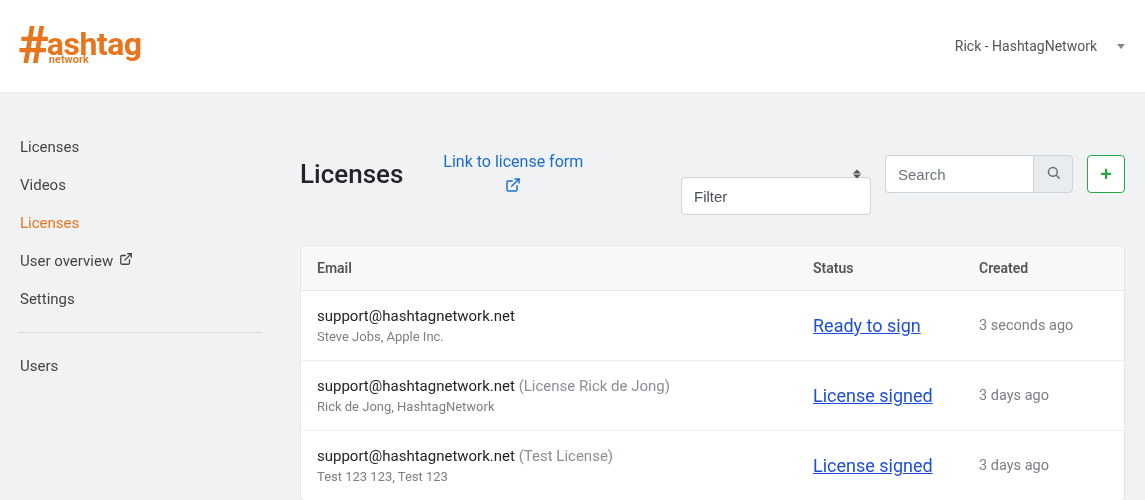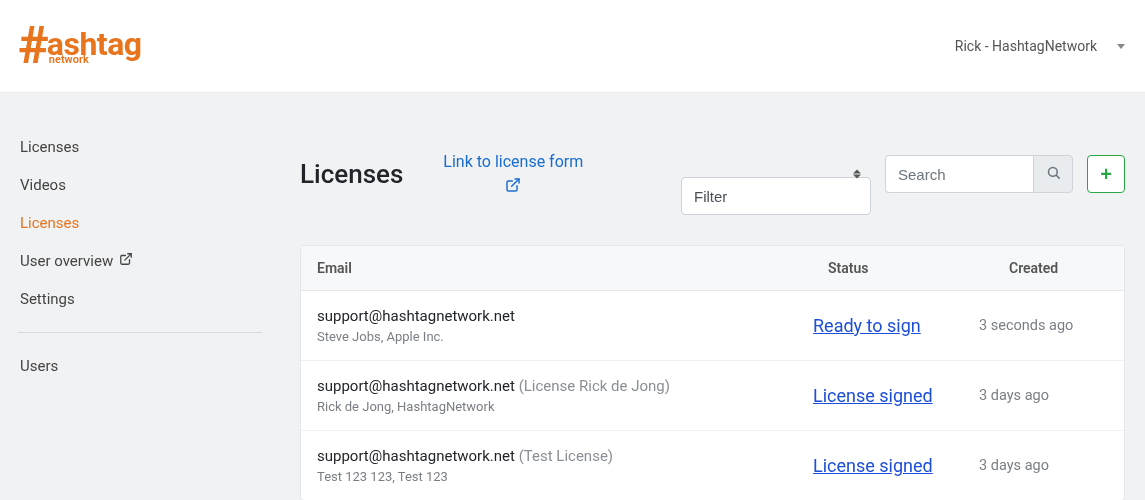--- a/index.html
+++ b/index.html
@@ -203,21 +203,20 @@
     overflow: hidden;
   }
   .thead {
     display: flex;
     background: #f7f8f9;
     border-bottom: 1px solid #e4e6e9;
     padding: 14px 16px;
     font-weight: 600;
     color: #555;
     font-size: 14px;
-    gap: 15px;
   }
   .col-email { flex: 0 0 496px; }
   .col-status { flex: 0 0 166px; }
   .col-created { flex: 1; }
   .trow {
     display: flex;
     padding: 16px 16px;
     border-bottom: 1px solid #eef0f2;
     align-items: center;
   }

